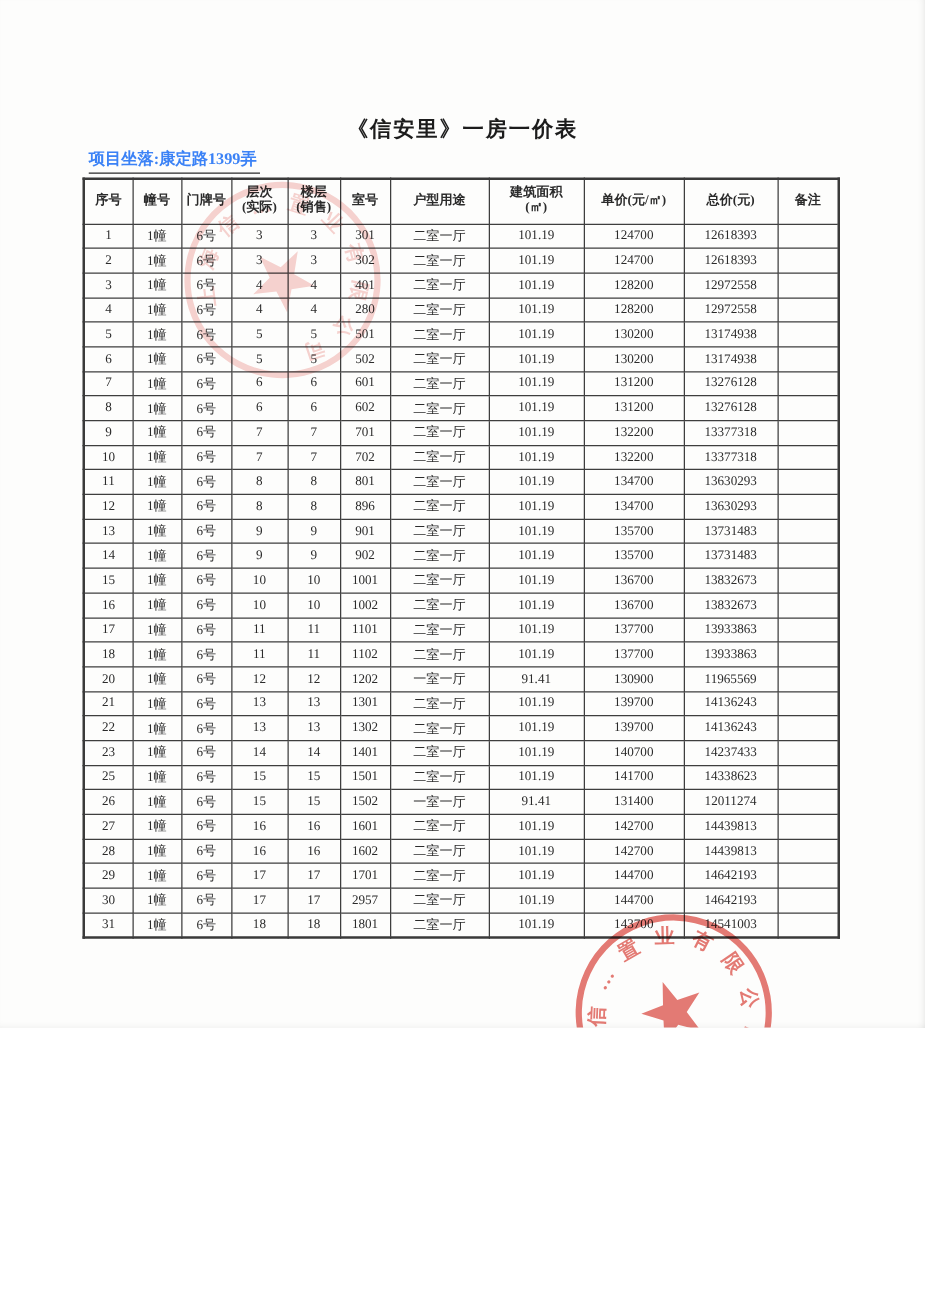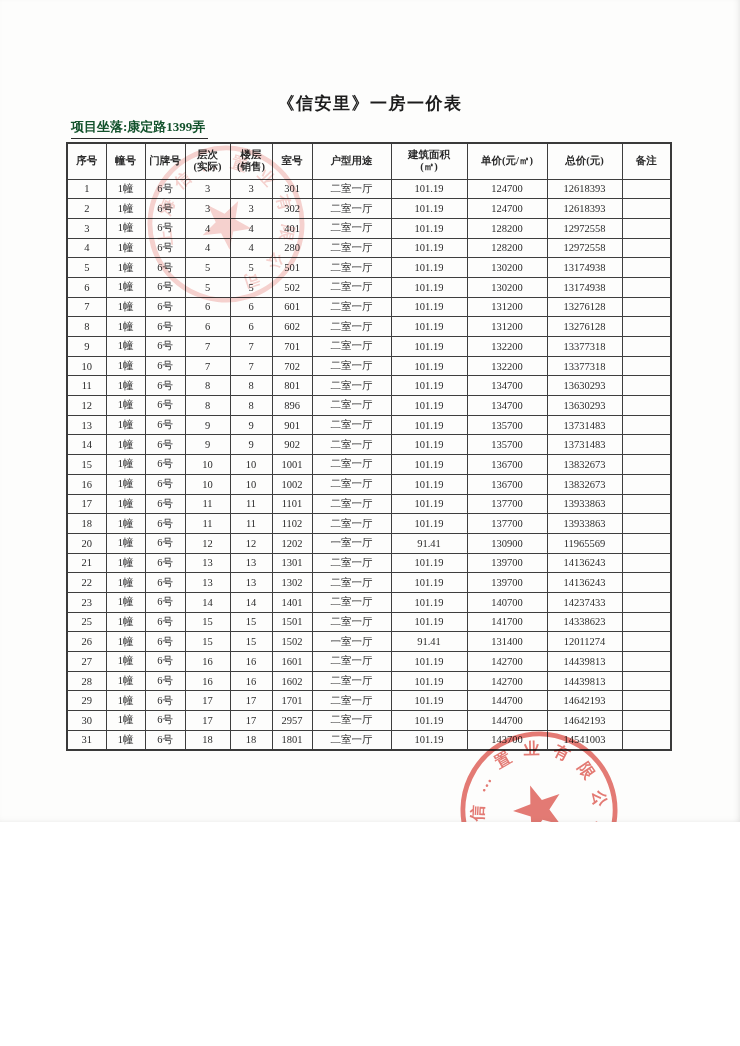--- a/index.html
+++ b/index.html
@@ -10,21 +10,21 @@
     background:#fdfdfc;
     font-family:"Liberation Serif","DejaVu Serif",serif; color:#2d2d2d;
     box-shadow: inset -5px 0 8px -6px rgba(0,0,0,.14), inset 0 -4px 8px -6px rgba(0,0,0,.10);
   }
   .title {
     position:absolute; top:92px; left:0; width:740px; text-align:center;
     font-size:17px; font-weight:bold; letter-spacing:1.5px; color:#1c1c1c;
   }
   .location {
     position:absolute; top:118px; left:71px;
-    font-size:13px; font-weight:bold; color:#14532d;
+    font-size:13px; font-weight:bold; color:#3b82f6;
     border-bottom:1.5px solid #2a2a2a; padding:0 3px 2px 0;
   }
   table.price {
     position:absolute; top:142px; left:66px; width:604px;
     border-collapse:collapse; table-layout:fixed;
     border:2px solid #3a3a3a;
   }
   .price th, .price td {
     border:1px solid #3e3e3e; text-align:center; vertical-align:middle;
     overflow:hidden; color:#2b2b2b;

